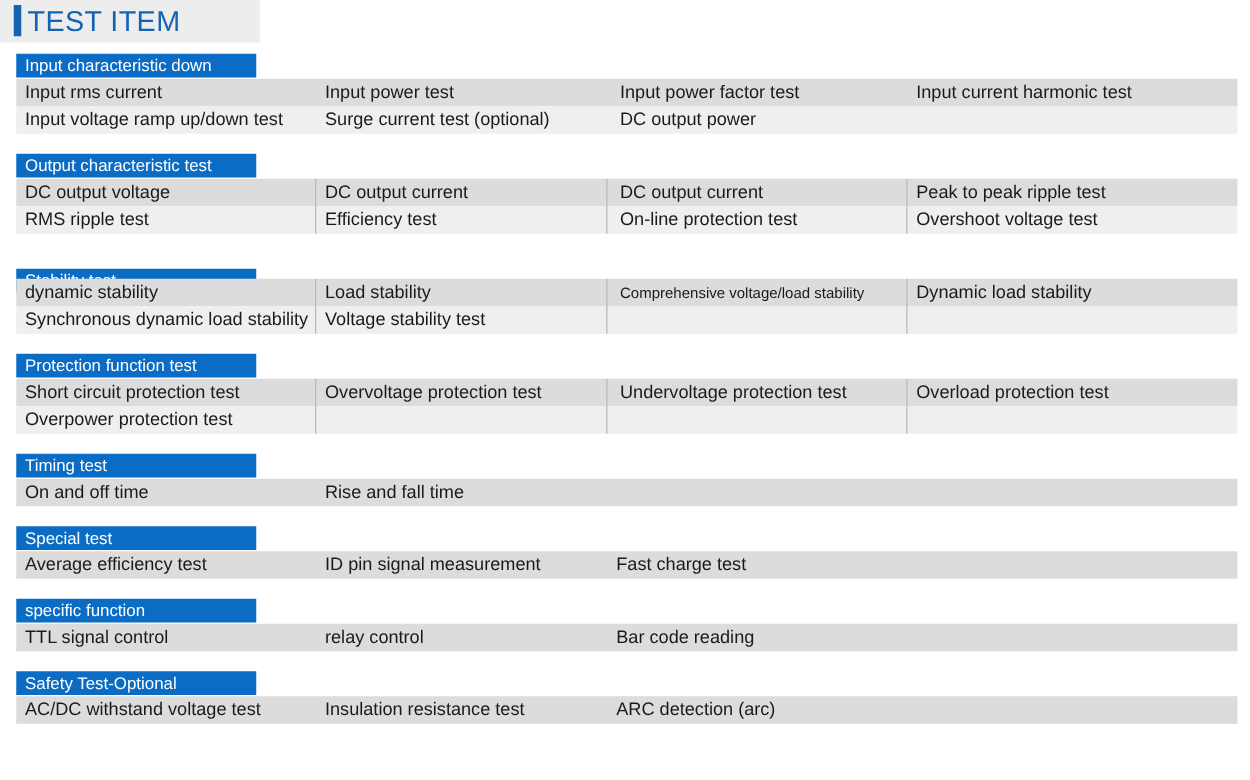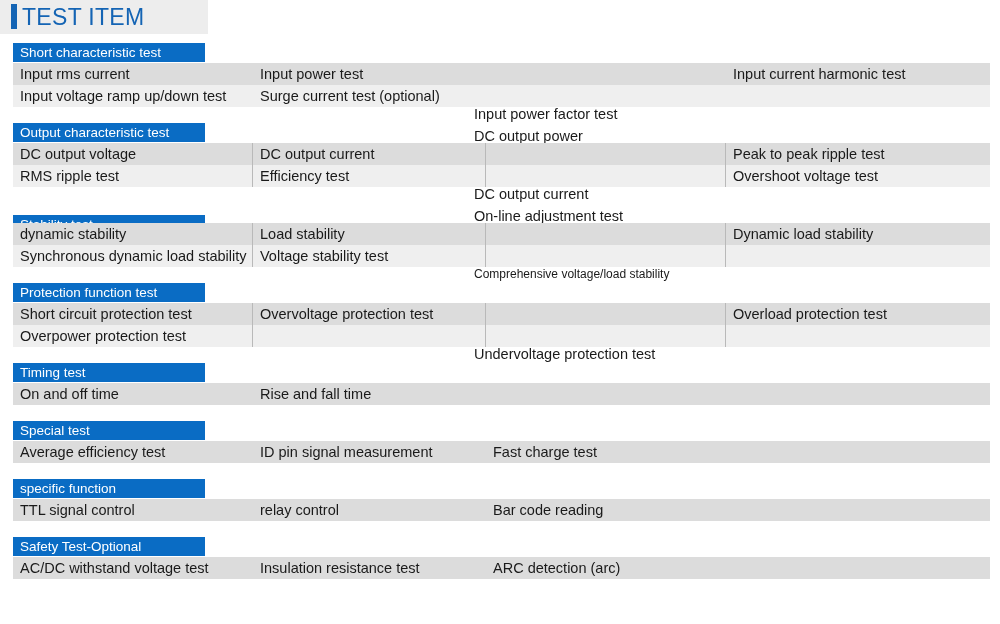--- a/index.html
+++ b/index.html
@@ -95,21 +95,21 @@
     padding-left: 7px;
     box-sizing: border-box;
   }
   .cell.small {
     font-size: 12px;
   }
 
   
   .c4-0 { left: 0px;   width: 239px; }
   .c4-1 { left: 240px; width: 232px; }
-  .c4-2 { left: 454px; width: 239px; margin-top: 40px; }
+  .c4-2 { left: 476px; width: 239px; }
   .c4-3 { left: 713px; width: 264px; }
 
   
   .c3-0 { left: 0px;   width: 239px; }
   .c3-1 { left: 240px; width: 232px; }
   .c3-2 { left: 473px; width: 504px; }
 
   
   .vrule {
     position: absolute;
@@ -126,21 +126,21 @@
 
 <div id="page">
 
   <div class="title-wrap">
     <div class="title-bar-accent"></div>
     <div class="title-text">TEST ITEM</div>
   </div>
 
   <div id="sections-host">
       <div class="section" style="top: 43px;">
-        <div class="section-header" style="width: 192px;">Short characteristic test</div>
+        <div class="section-header" style="width: 192px;">Input characteristic down</div>
         <div class="rows">
           <div class="row odd">
             <div class="cell c4-0">Input rms current</div>
             <div class="cell c4-1">Input power test</div>
             <div class="cell c4-2">Input power factor test</div>
             <div class="cell c4-3">Input current harmonic test</div>
           </div>
           <div class="row even">
             <div class="cell c4-0">Input voltage ramp up/down test</div>
             <div class="cell c4-1">Surge current test (optional)</div>
@@ -154,21 +154,21 @@
         <div class="rows">
           <div class="row odd">
             <div class="cell c4-0">DC output voltage</div>
             <div class="cell c4-1">DC output current</div>
             <div class="cell c4-2">DC output current</div>
             <div class="cell c4-3">Peak to peak ripple test</div>
           </div>
           <div class="row even">
             <div class="cell c4-0">RMS ripple test</div>
             <div class="cell c4-1">Efficiency test</div>
-            <div class="cell c4-2">On-line adjustment test</div>
+            <div class="cell c4-2">On-line protection test</div>
             <div class="cell c4-3">Overshoot voltage test</div>
           </div>
           <div class="vrule vr-a" style="height: 44px;"></div>
           <div class="vrule vr-b" style="height: 44px;"></div>
           <div class="vrule vr-c" style="height: 44px;"></div>
         </div>
       </div>
       <div class="section" style="top: 203px;">
         <div class="section-header" style="width: 192px; margin-top: 12px;">Stability test</div>
         <div class="rows">

